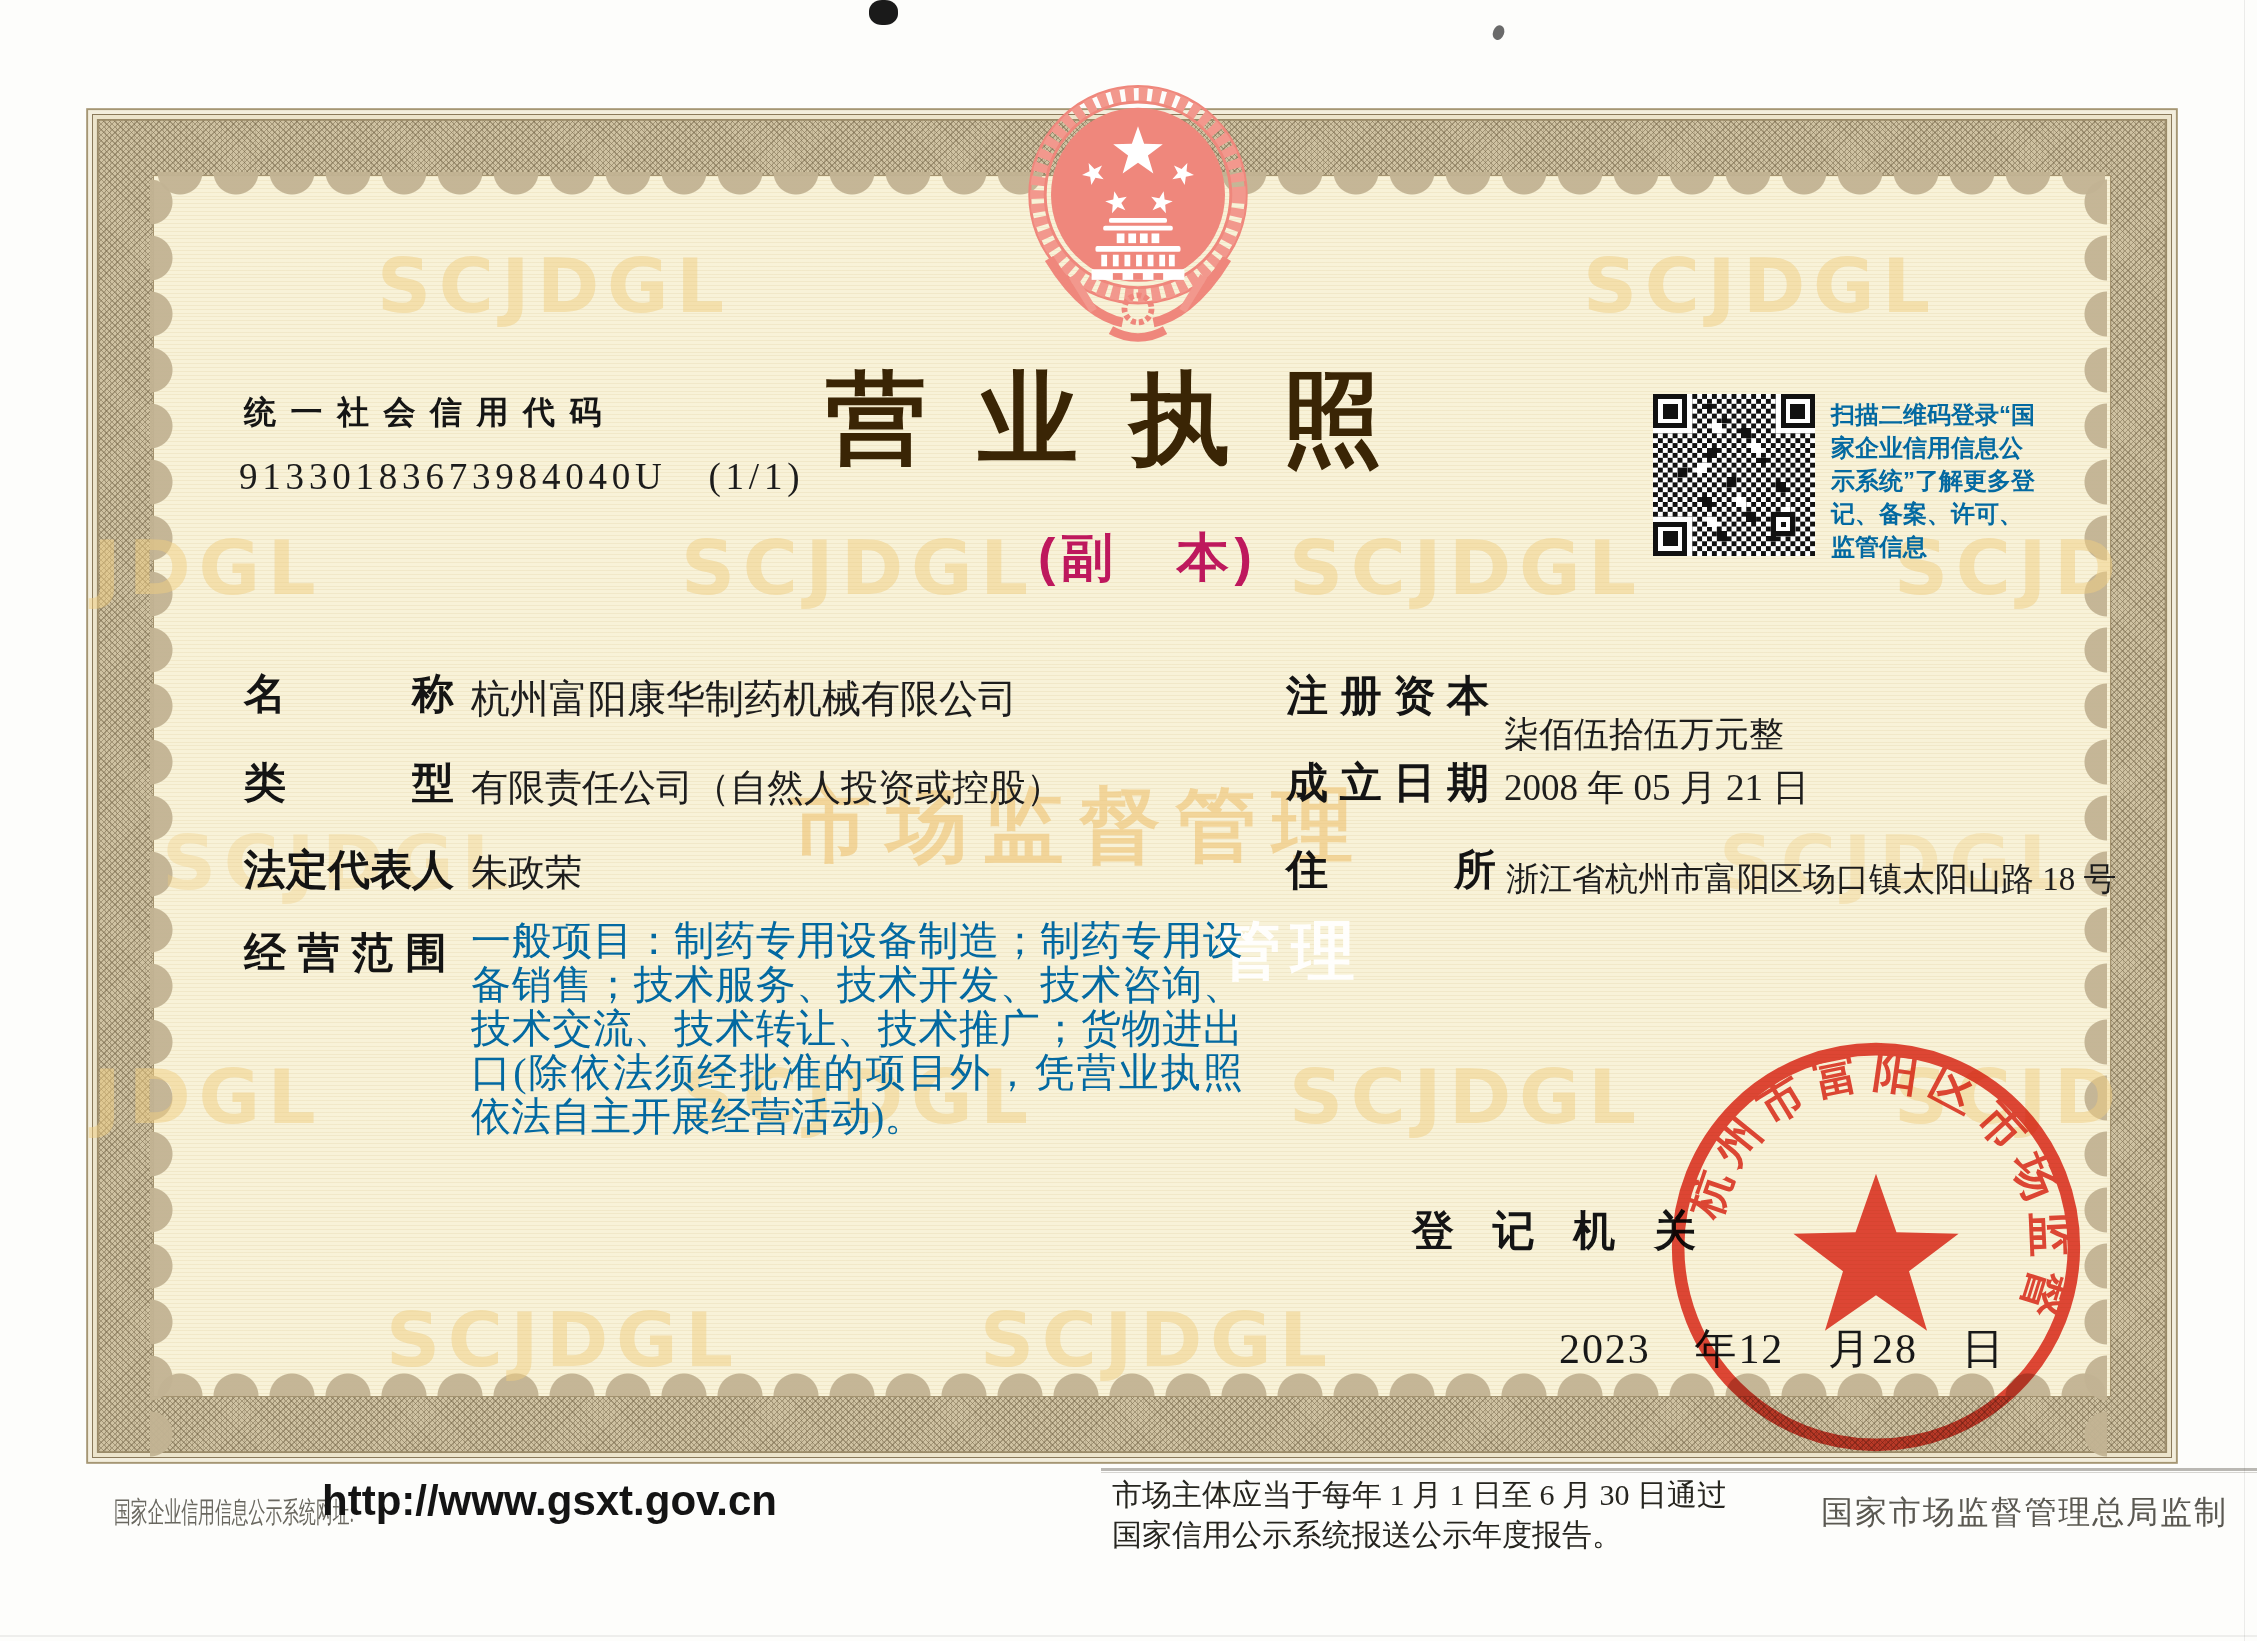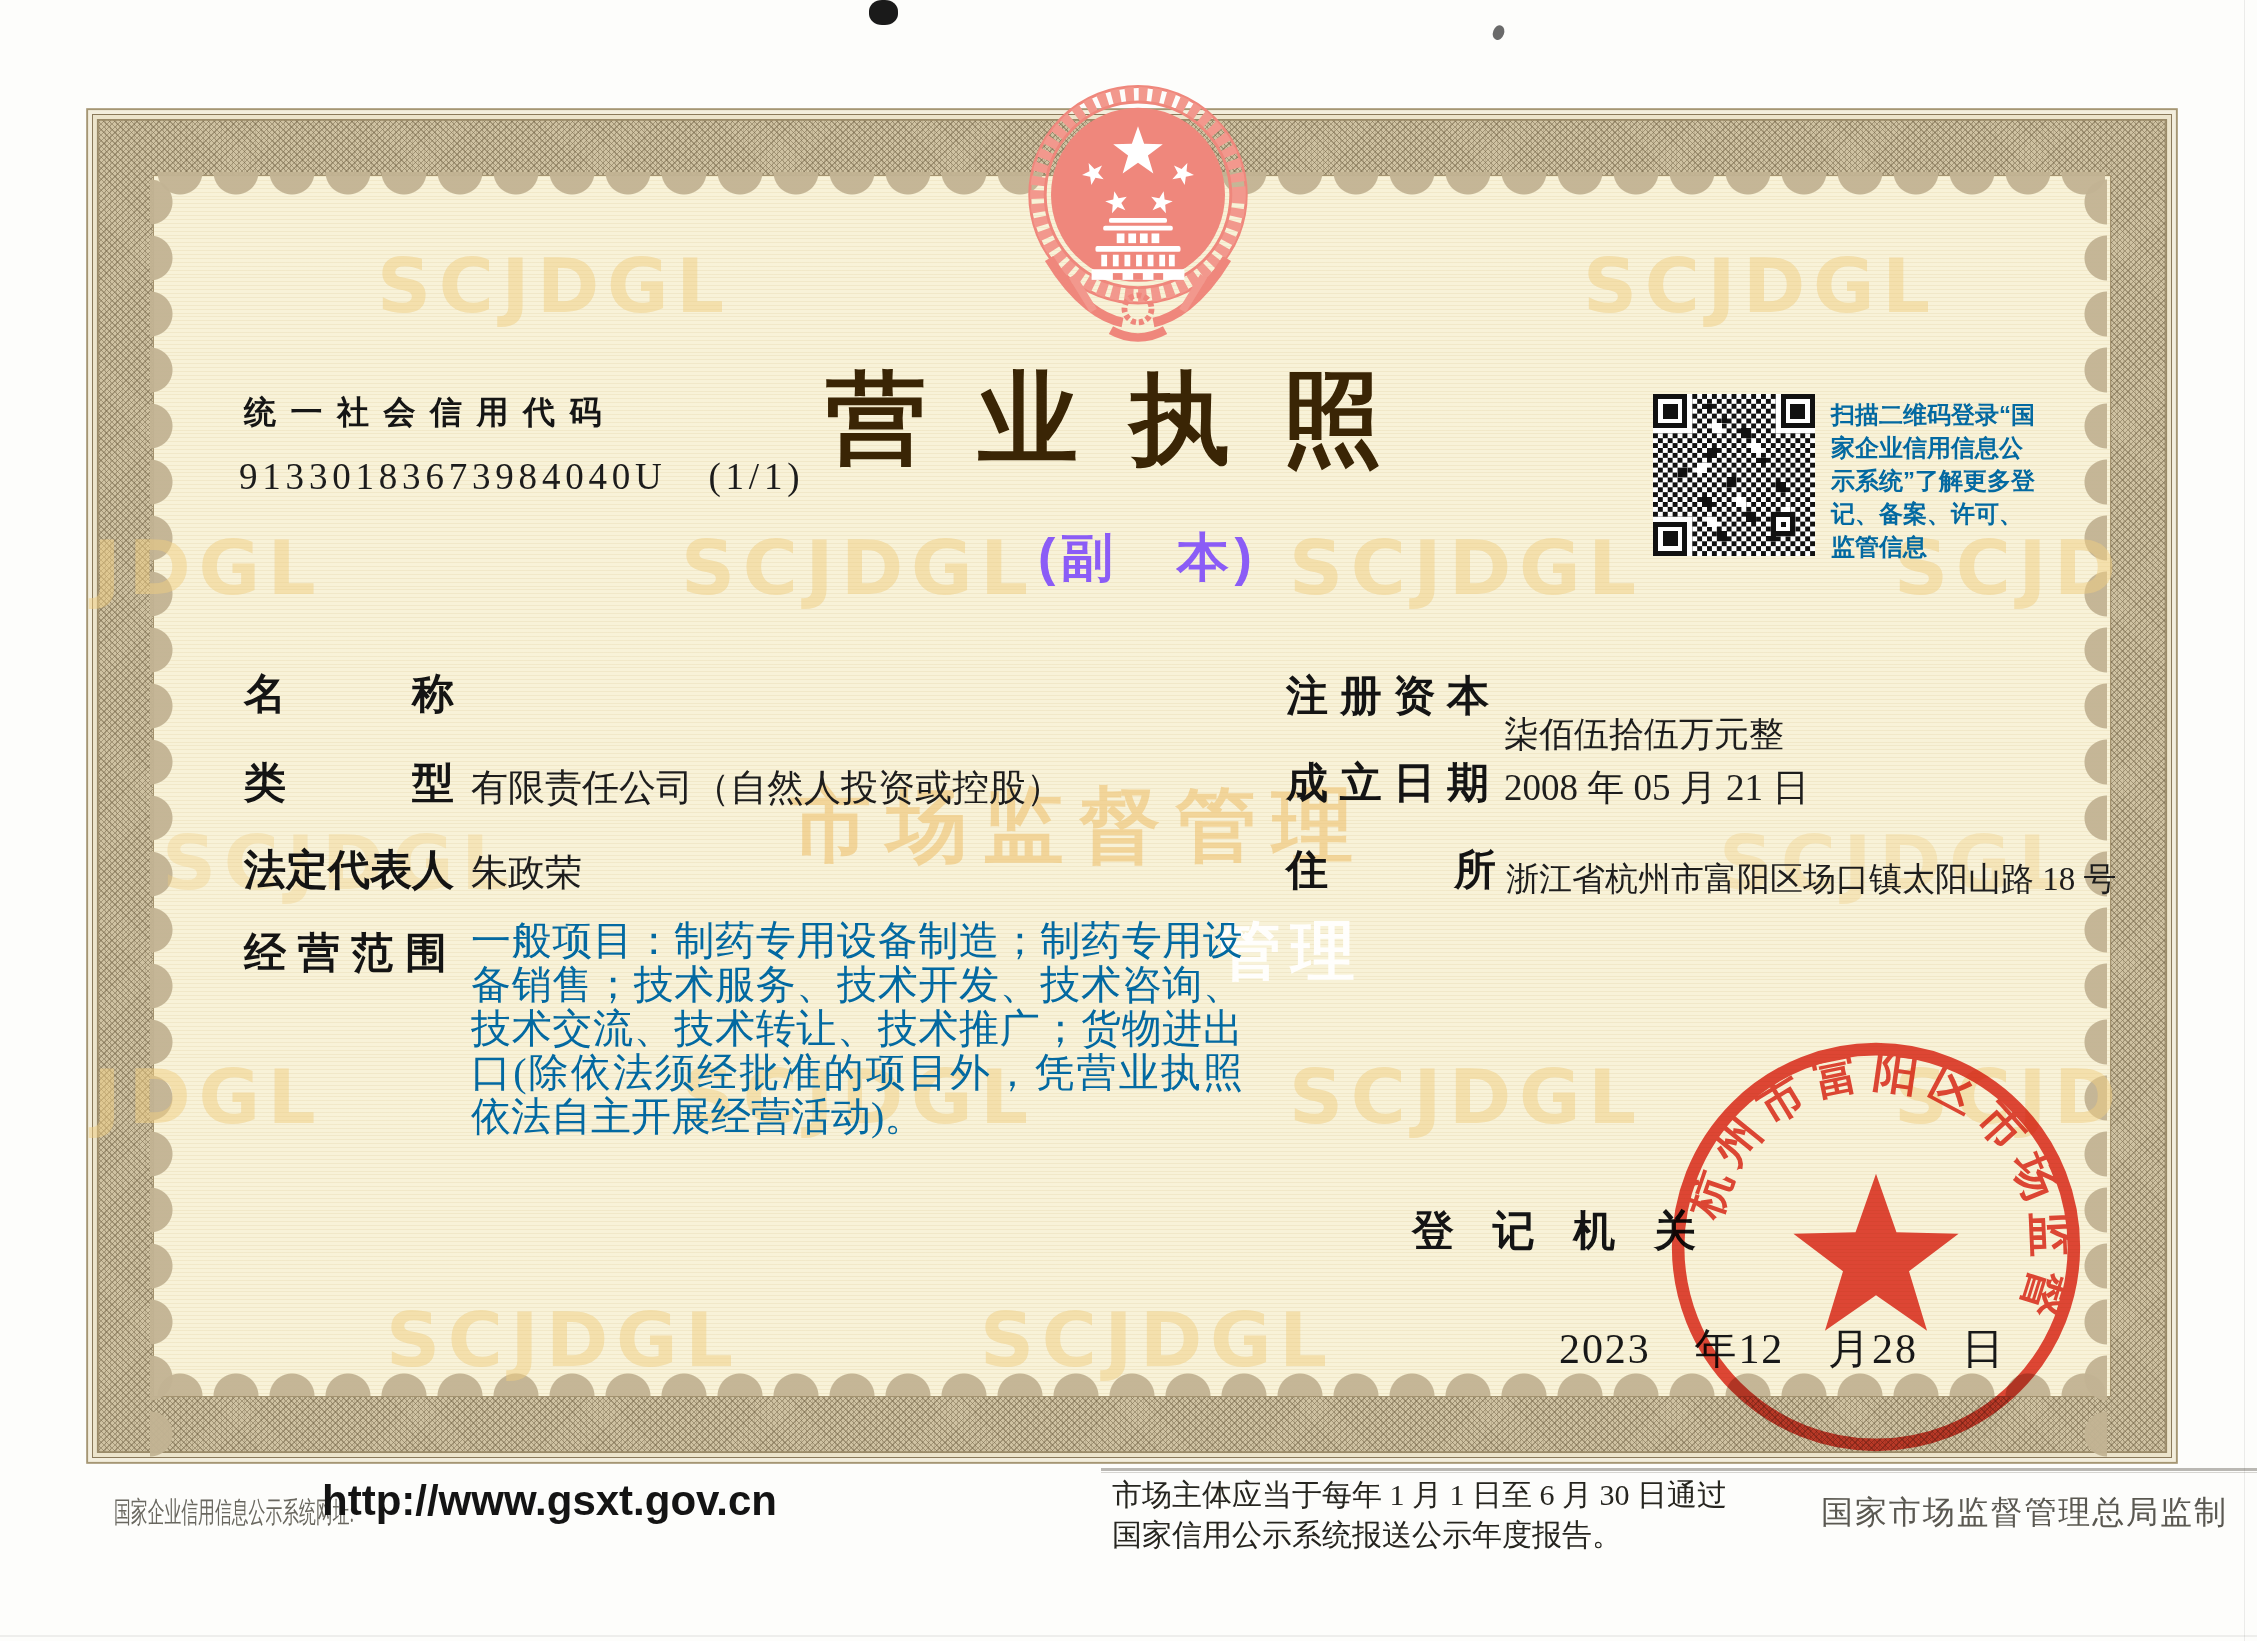--- a/index.html
+++ b/index.html
@@ -36,21 +36,21 @@
   .wm-center{position:absolute;z-index:4;left:790px;top:772px;font-weight:bold;font-size:81px;
       letter-spacing:15.4px;color:rgba(236,190,104,.55);white-space:nowrap;}
   .wm-white{position:absolute;z-index:5;left:1217px;top:908px;font-weight:bold;font-size:64px;
       letter-spacing:9.7px;color:rgba(255,255,255,.92);white-space:nowrap;}
 
   
   .abs{position:absolute;z-index:10;}
   .code-label{left:244px;top:391px;font-weight:bold;font-size:32px;letter-spacing:14.5px;color:#151515;}
   .code-value{left:239px;top:452px;font-family:"Liberation Serif",serif;font-size:37px;letter-spacing:4.8px;color:#1c1c1c;text-align:right;}
   .doc-title{left:826px;top:353px;font-size:100px;font-weight:900;letter-spacing:52px;color:#3a2505;white-space:nowrap;}
-  .doc-sub{left:1038px;top:523px;font-size:52px;font-weight:bold;letter-spacing:5.8px;color:#8b5cf6;white-space:nowrap;}
+  .doc-sub{left:1038px;top:523px;font-size:52px;font-weight:bold;letter-spacing:5.8px;color:#be185d;white-space:nowrap;}
 
   .qr-caption{left:1831px;top:398px;width:210px;font-size:24px;line-height:33px;color:#0369a1;font-weight:bold;}
 
   .f-label{font-weight:bold;font-size:42px;color:#141414;white-space:nowrap;}
   .f-value{font-family:"Liberation Serif",serif;font-size:37px;color:#1d1d1d;white-space:nowrap;}
   .scope-text{font-family:"Liberation Serif",serif;font-size:40px;line-height:44px;color:#0369a1;
       width:772px;text-align:justify;white-space:normal;}
   .registry{left:1412px;top:1203px;font-weight:bold;font-size:42px;letter-spacing:13.5px;color:#141414;}
   .issue-date{left:1559px;top:1321px;font-family:"Liberation Serif",serif;font-size:42px;color:#181818;letter-spacing:1.9px;z-index:15;}
 
@@ -190,20 +190,21 @@
     <rect x="0" y="26" width="7" height="7" fill="#111"></rect>
       <rect x="1" y="27" width="5" height="5" fill="#fff"></rect>
       <rect x="2" y="28" width="3" height="3" fill="#111"></rect>
     <rect x="24" y="24" width="5" height="5" fill="#111"></rect>
       <rect x="25" y="25" width="3" height="3" fill="#fff"></rect>
       <rect x="26" y="26" width="1" height="1" fill="#111"></rect>
   </svg>
   <div class="abs qr-caption">扫描二维码登录“国家企业信用信息公示系统”了解更多登记、备案、许可、监管信息</div>
 
   <div class="abs f-label" style="left:244px;top:666px;">名　　　称</div>
+  <div class="abs f-value" style="left:471px;top:672px;font-size:39px;">杭州富阳康华制药机械有限公司</div>
 
   <div class="abs f-label" style="left:244px;top:755px;">类　　　型</div>
   <div class="abs f-value" style="left:471px;top:763px;">有限责任公司（自然人投资或控股）</div>
 
   <div class="abs f-label" style="left:244px;top:842px;">法定代表人</div>
   <div class="abs f-value" style="left:471px;top:848px;">朱政荣</div>
 
   <div class="abs f-label" style="left:244px;top:925px;">经 营 范 围</div>
   <div class="abs scope-text" style="left:471px;top:919px;">一般项目：制药专用设备制造；制药专用设备销售；技术服务、技术开发、技术咨询、技术交流、技术转让、技术推广；货物进出口(除依法须经批准的项目外，凭营业执照依法自主开展经营活动)。</div>
 

